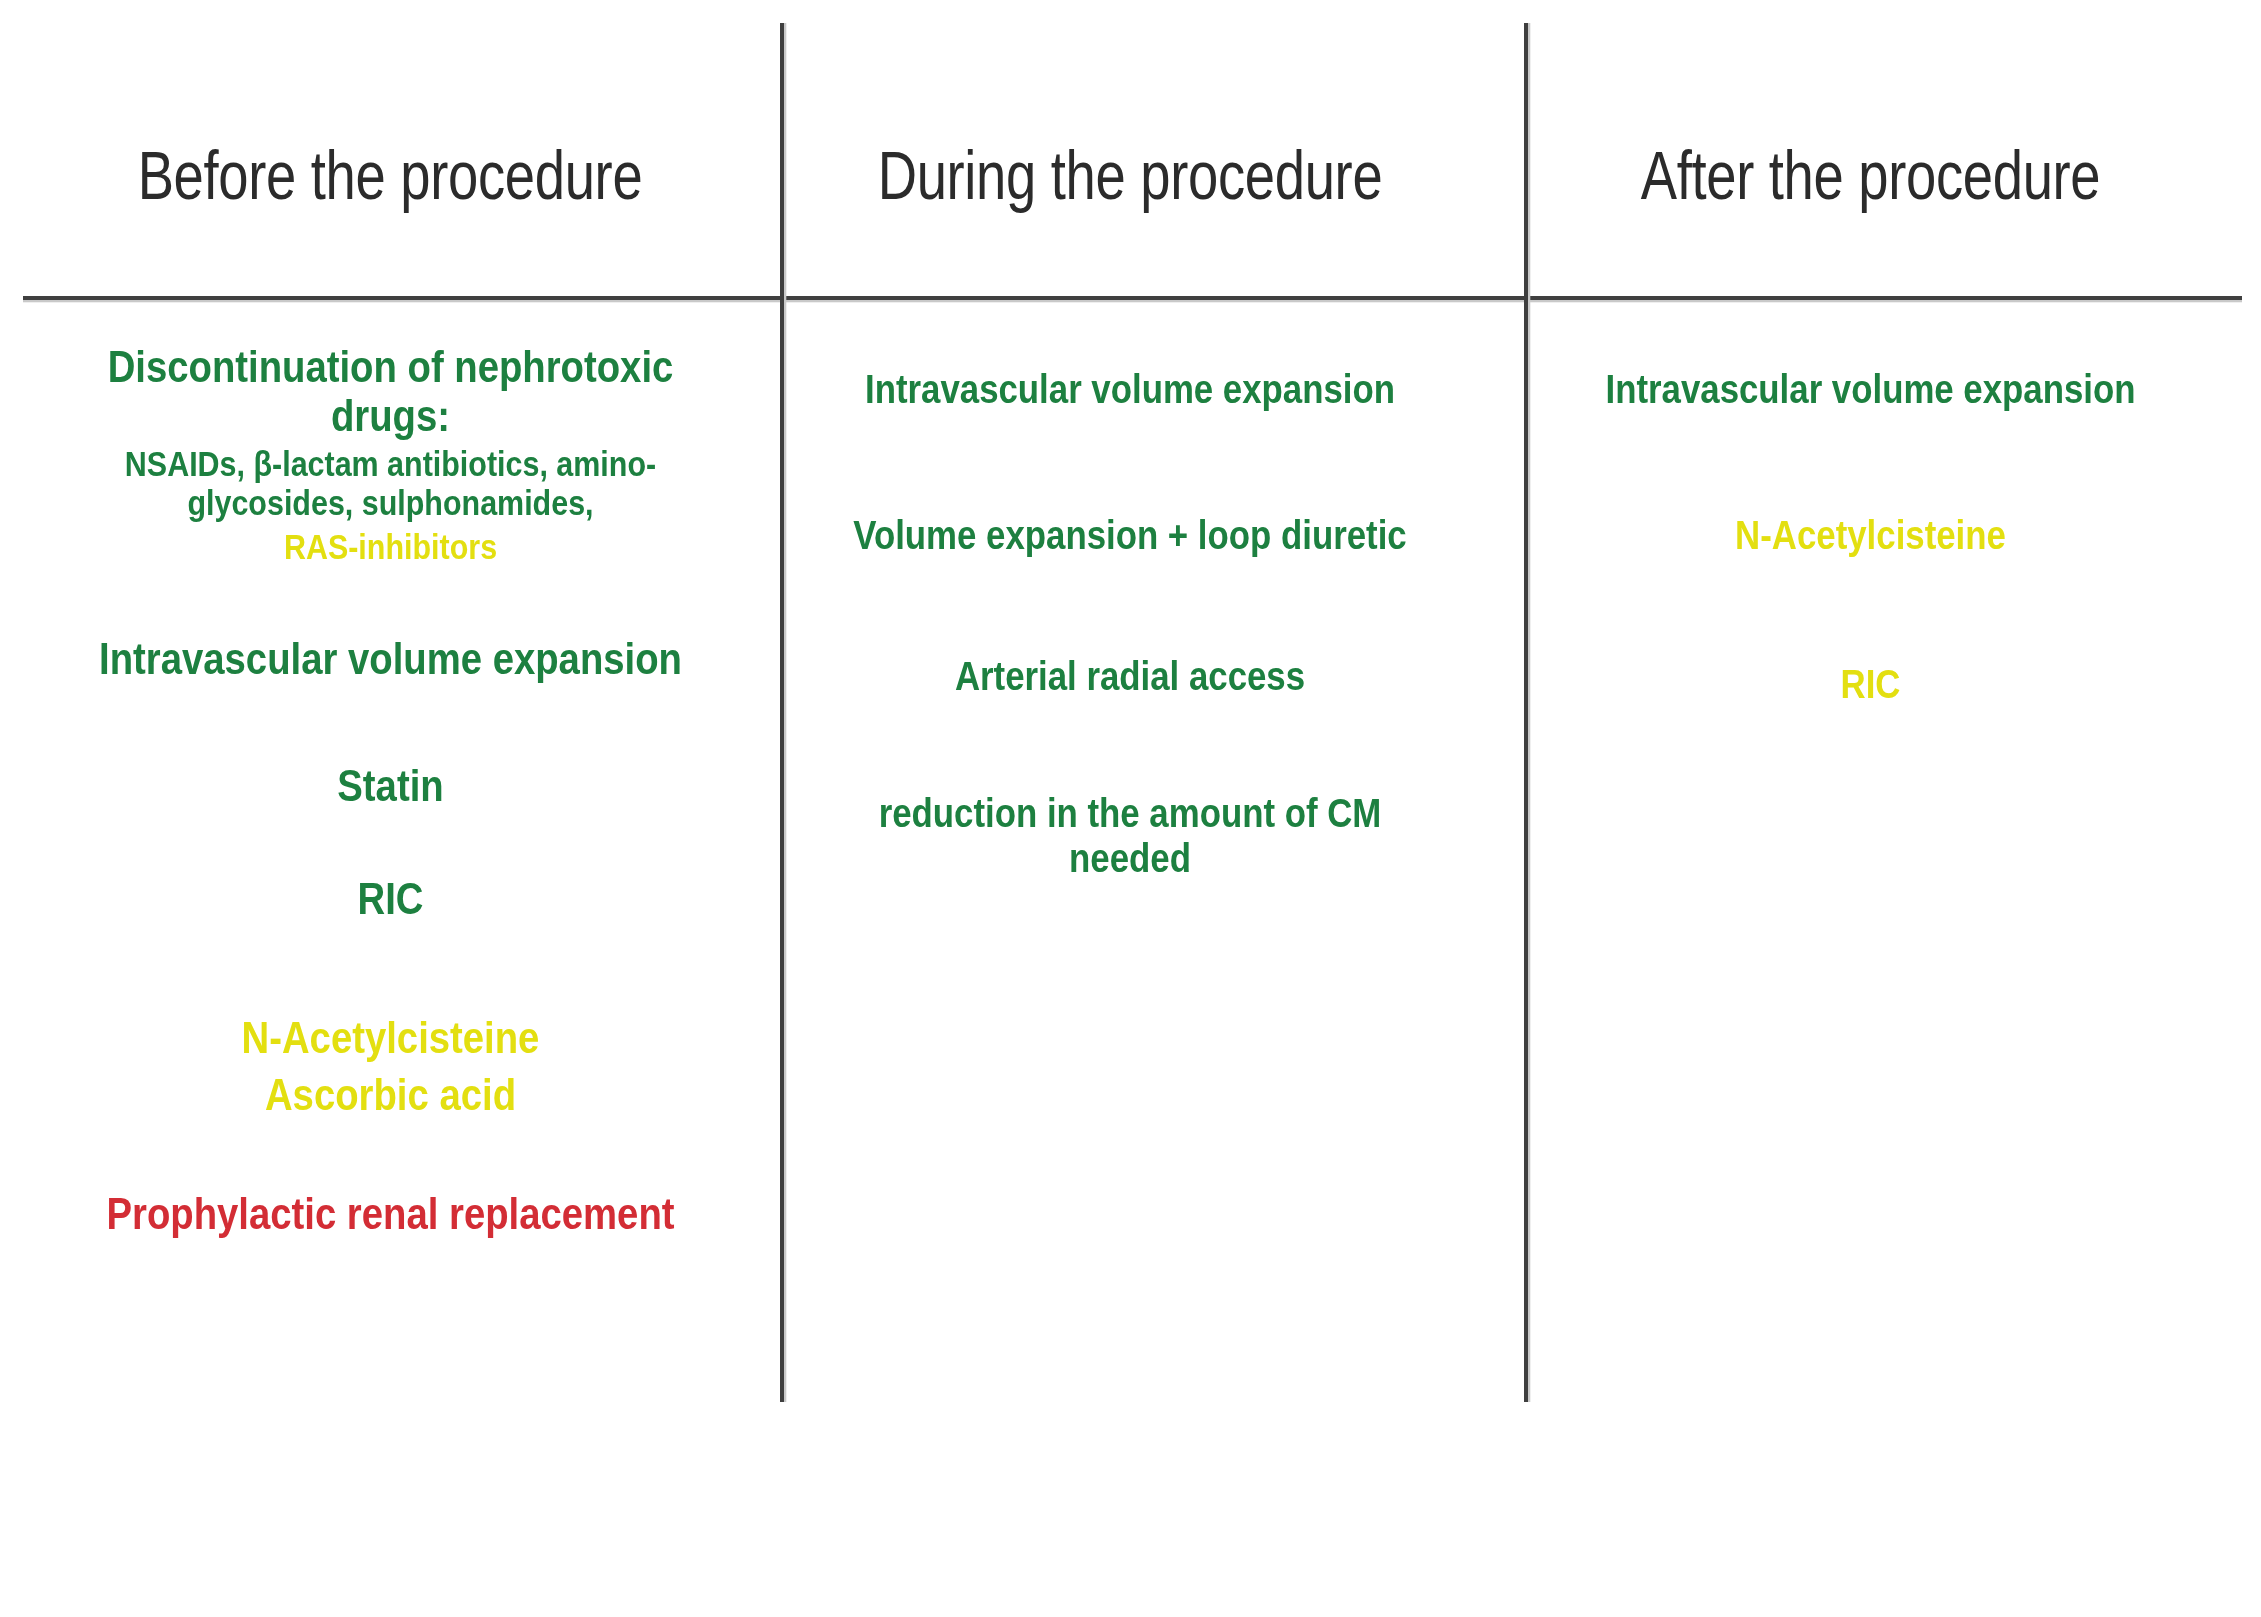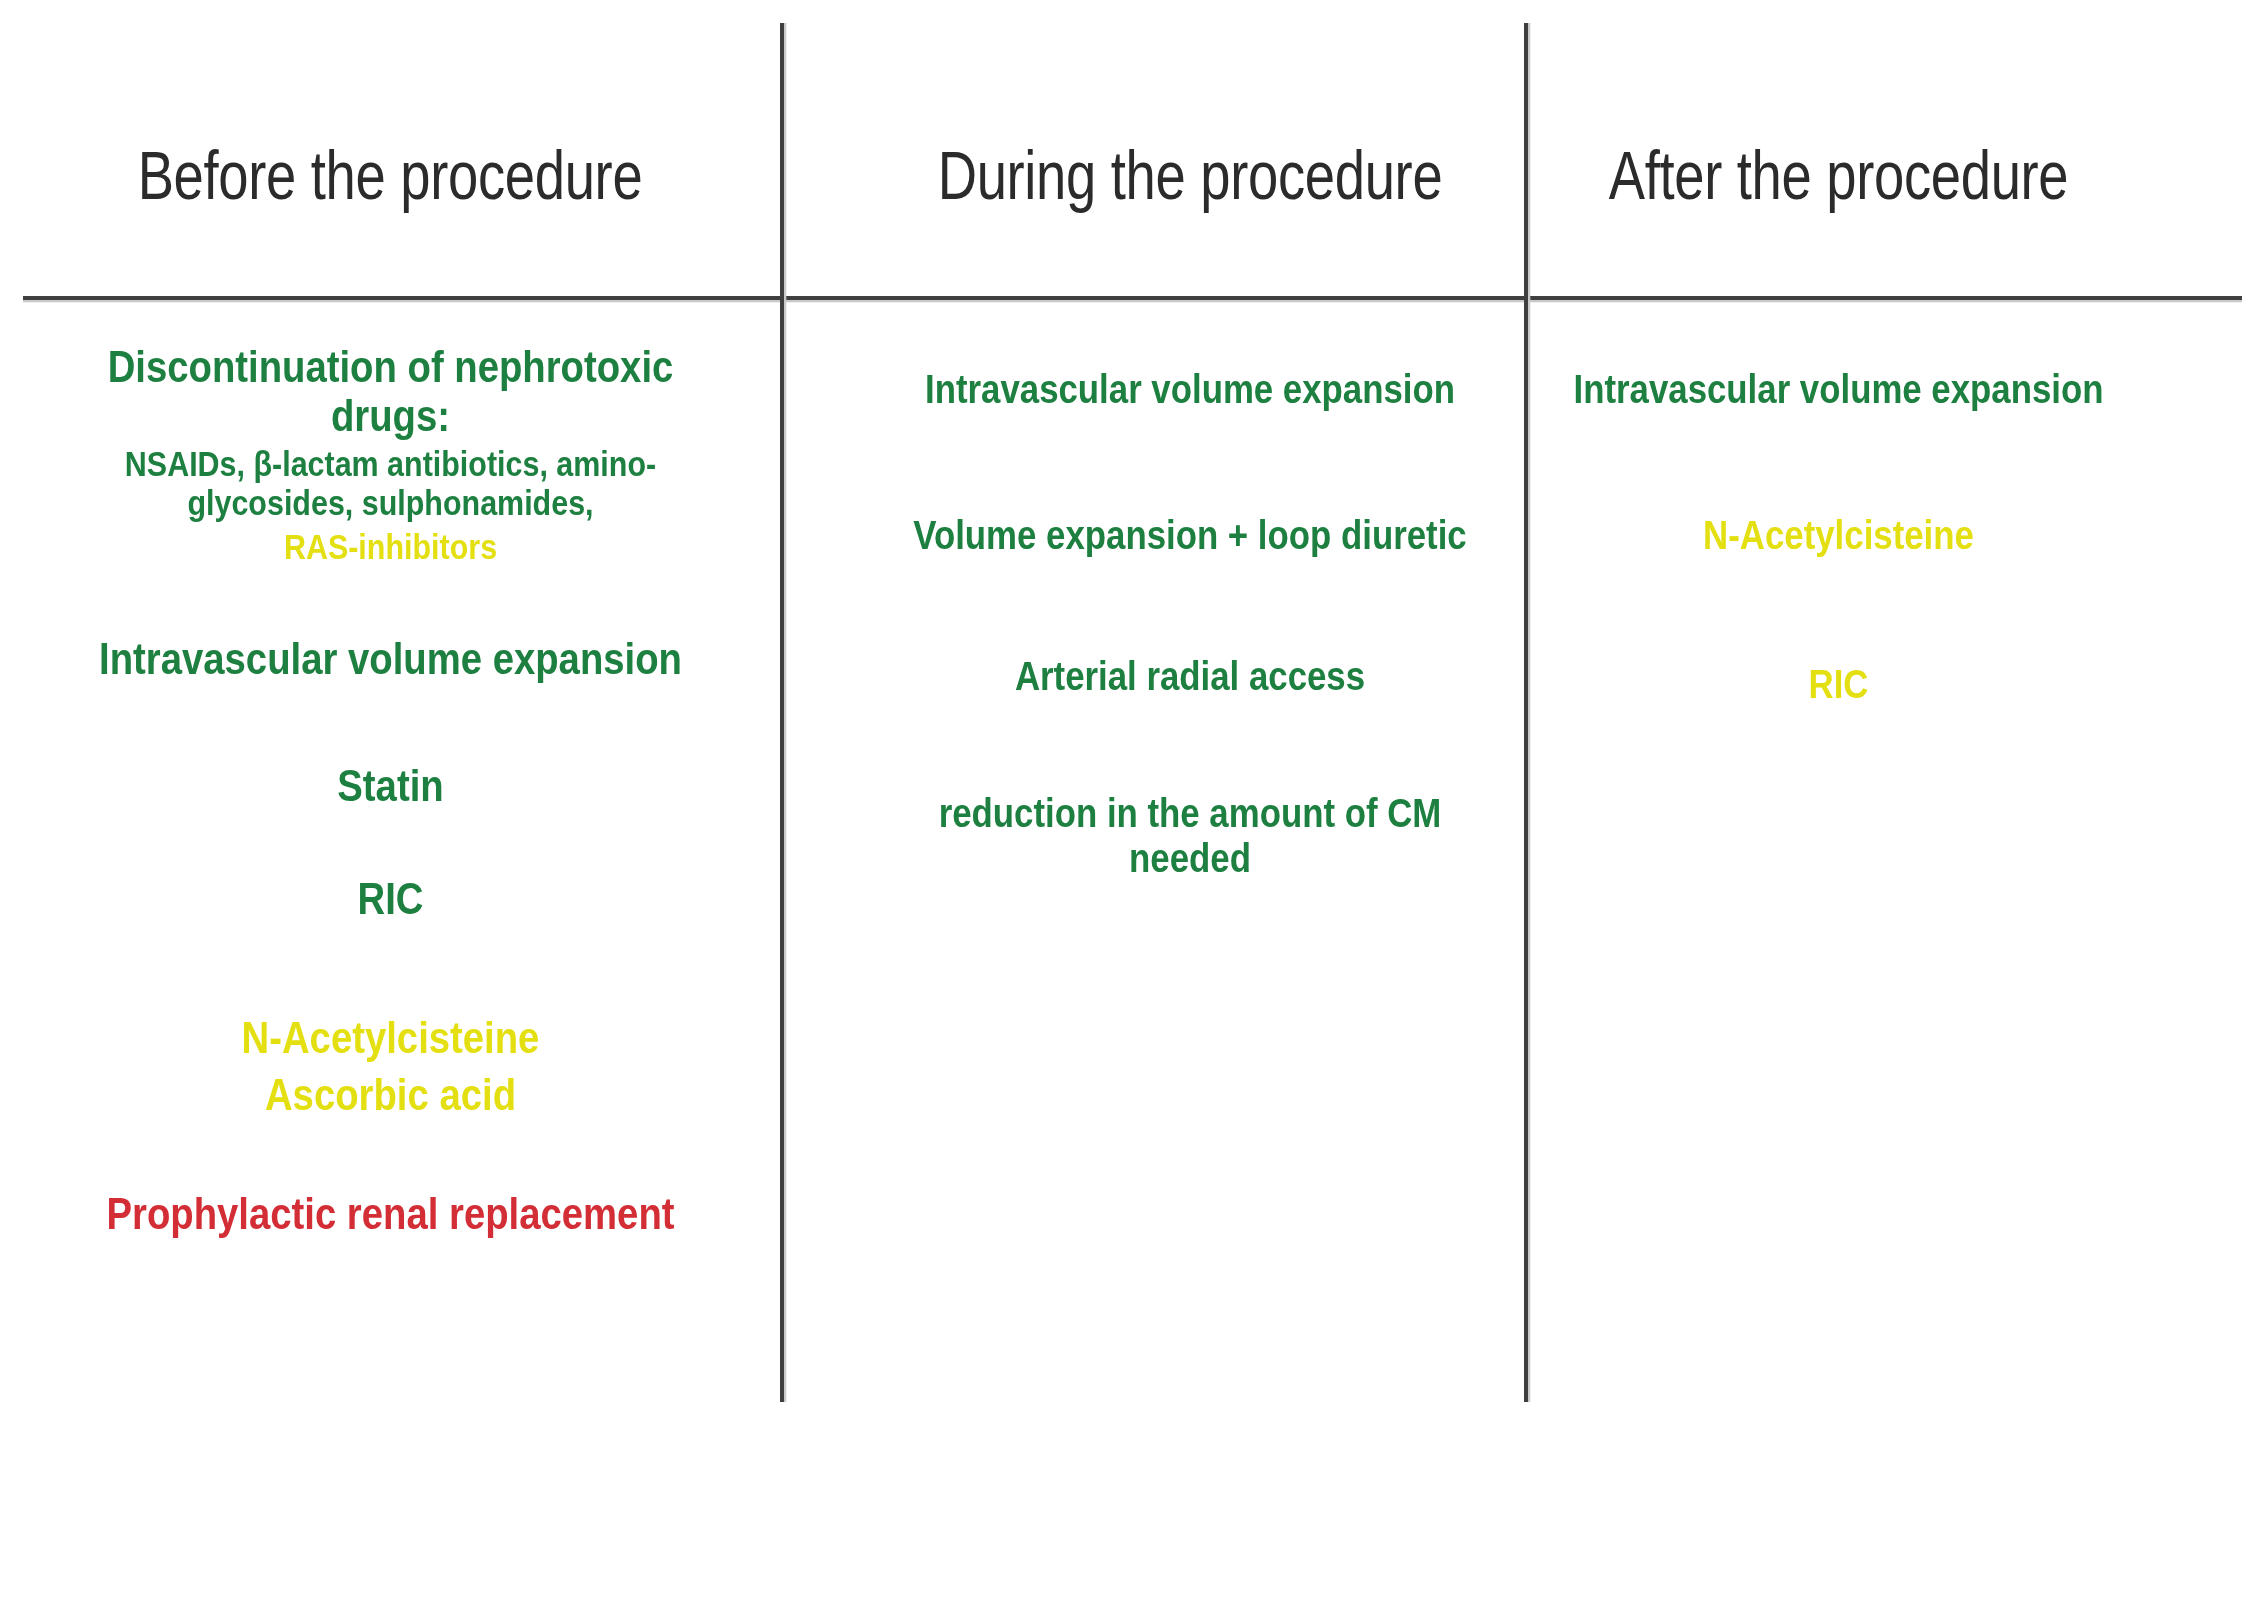--- a/index.html
+++ b/index.html
@@ -41,22 +41,22 @@
   .vrule.v2 { left: 1524px; }
 
   
   .col {
     position: absolute;
     top: 0;
     height: 1618px;
     box-sizing: border-box;
   }
   .col-1 { left: 0px;    width: 780px; }
-  .col-2 { left: 820px; width: 740px; border-radius: 19px;  }
-  .col-3 { left: 1472px; width: 733px;  }
+  .col-2 { left: 760px; width: 740px; border-radius: 19px;  }
+  .col-3 { left: 1504px; width: 733px;  }
 
   .col-header {
     position: absolute;
     left: 0;
     width: 100%;
     top: 136px;
     text-align: center;
     font-family: "Liberation Sans Narrow", "Liberation Sans", "DejaVu Sans", sans-serif;
     font-size: 68px;
     font-weight: 400;

